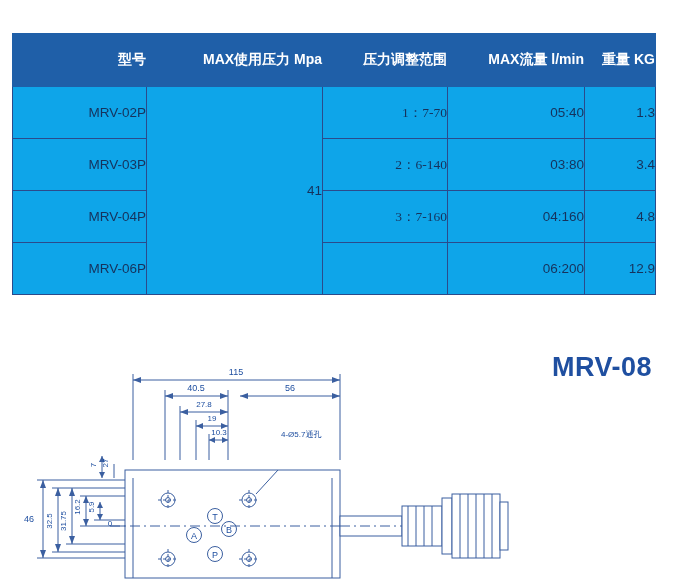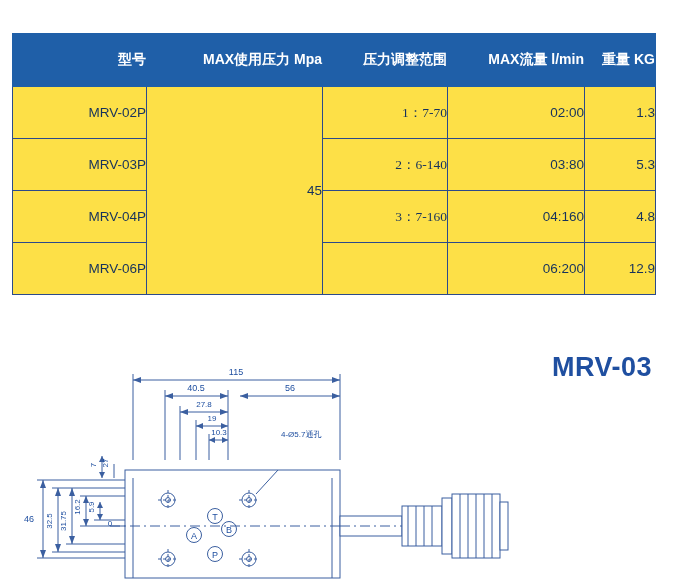--- a/index.html
+++ b/index.html
@@ -36,21 +36,21 @@
   .spec-table thead th {
     background: #1f5fa8;
     color: #ffffff;
     height: 52px;
     font-weight: bold;
     font-size: 14px;
     border-color: #1f5fa8;
   }
   .spec-table tbody td {
     height: 51px;
-    background: #fde047;
+    background: #0ea5e9;
   }
   .col-model   { width: 133px; }
   .col-maxp    { width: 175px; }
   .col-range   { width: 124px; }
   .col-flow    { width: 136px; }
   .col-weight  { width: 70px; }
 
   .cell-model  { font-size: 13px; text-align: left; padding-left: 26px !important; }
   .cell-maxp   { font-size: 17px; }
   .cell-range  { font-size: 14px; font-family: Liberation Serif, serif; }
@@ -87,47 +87,47 @@
       <th class="col-model">型号</th>
       <th class="col-maxp">MAX使用压力 Mpa</th>
       <th class="col-range">压力调整范围</th>
       <th class="col-flow">MAX流量 l/min</th>
       <th class="col-weight">重量 KG</th>
     </tr>
   </thead>
   <tbody>
     <tr>
       <td class="cell-model">MRV-02P</td>
-      <td class="cell-maxp" rowspan="4">45</td>
+      <td class="cell-maxp" rowspan="4">41</td>
       <td class="cell-range">1：7-70</td>
-      <td class="cell-flow">02:00</td>
+      <td class="cell-flow">05:40</td>
       <td class="cell-weight">1.3</td>
     </tr>
     <tr>
       <td class="cell-model">MRV-03P</td>
       <td class="cell-range">2：6-140</td>
       <td class="cell-flow">03:80</td>
-      <td class="cell-weight">5.3</td>
+      <td class="cell-weight">3.4</td>
     </tr>
     <tr>
       <td class="cell-model">MRV-04P</td>
       <td class="cell-range">3：7-160</td>
       <td class="cell-flow">04:160</td>
       <td class="cell-weight">4.8</td>
     </tr>
     <tr>
       <td class="cell-model">MRV-06P</td>
       <td class="cell-range"></td>
       <td class="cell-flow">06:200</td>
       <td class="cell-weight">12.9</td>
     </tr>
   </tbody>
 </table>
 
-<div class="part-title">MRV-03</div>
+<div class="part-title">MRV-08</div>
 
 <div class="drawing">
 <svg width="680" height="249" viewBox="0 0 680 249" xmlns="http://www.w3.org/2000/svg">
   <g stroke="#3b5fa0" fill="none" stroke-width="1">
 
     <line x1="123" y1="50" x2="330" y2="50"></line>
     <path d="M123 50 l8 -3 l0 6 z" fill="#3b5fa0" stroke="none"></path>
     <path d="M330 50 l-8 -3 l0 6 z" fill="#3b5fa0" stroke="none"></path>
     <line x1="123" y1="44" x2="123" y2="130" stroke-dasharray="none"></line>
     <line x1="330" y1="44" x2="330" y2="130"></line>

